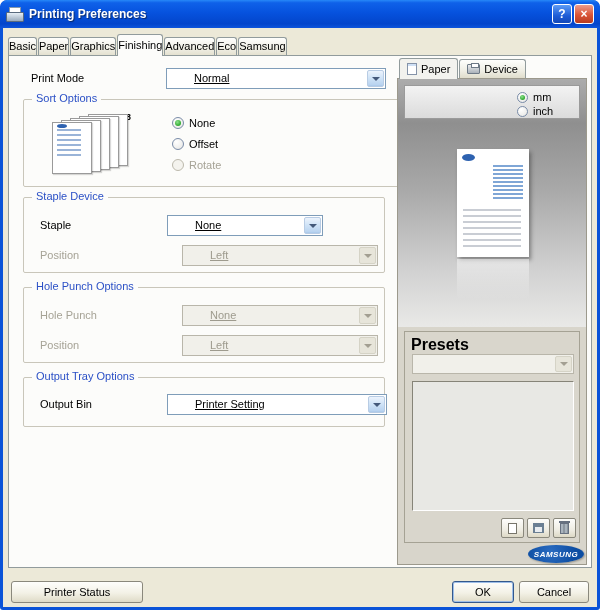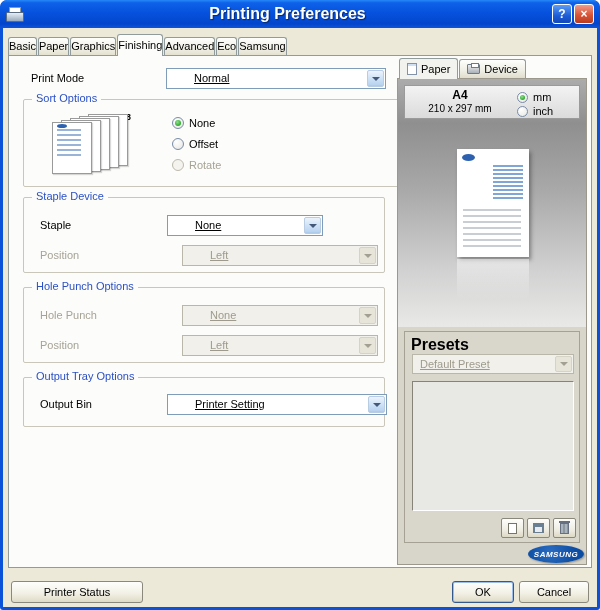--- a/index.html
+++ b/index.html
@@ -4,22 +4,22 @@
 <style>
   * { box-sizing: border-box; margin: 0; padding: 0; }
   body { background:#FFF; font-family:"Liberation Sans", sans-serif; }
   .window { position:relative; width:600px; height:610px; background:#0A53D8;
             font-size:11px; color:#000; overflow:hidden; border-radius:7px 7px 3px 3px; }
 
   
   .titlebar { position:absolute; left:0; top:0; width:600px; height:28px;
     background:linear-gradient(180deg,#2788F8 0%,#0F61E9 10%,#0652DE 45%,#0345CB 85%,#0E55DC 100%);
     border-radius:7px 7px 0 0; display:flex; align-items:center; padding:0 6px; gap:6px; }
-  .title-text { color:#FFF; font-weight:bold; font-size:16px; flex:1;
-    text-shadow:1px 1px 1px #0A2A6A; white-space:nowrap;text-align:center; }
+  .title-text { color:#FFF; font-weight:bold; font-size:12px; flex:1;
+    text-shadow:1px 1px 1px #0A2A6A; white-space:nowrap; }
   .printer-icon { width:17px; height:14px; position:relative; flex:0 0 auto; }
   .printer-icon::before { content:""; position:absolute; left:3px; top:0; width:10px; height:6px;
     background:#FFF; border:1px solid #8899AA; }
   .printer-icon::after { content:""; position:absolute; left:0; top:5px; width:16px; height:8px;
     background:linear-gradient(#E6EEF6,#9AAABB); border:1px solid #5A6B7E; border-radius:1px; }
   .tb-buttons { display:flex; gap:2px; }
   .tb-btn { width:20px; height:20px; border:1px solid #FFF; border-radius:3px; color:#FFF;
     font-weight:bold; font-size:12px; line-height:17px; text-align:center; padding:0;
     font-family:"Liberation Sans", sans-serif; }
   .tb-btn.help  { background:linear-gradient(180deg,#5E9CF5,#1D5CD6 60%,#1348B8); }
@@ -242,45 +242,40 @@
         </div>
         <div class="subtab">
           <span class="icon-device"></span>
           <span>Device</span>
         </div>
       </div>
 
       <div class="right-panel">
         <div class="preview-area">
           <div class="size-bar">
-            <div class="size-info">
-              <div class="size-name">A4</div>
-              <div class="size-dims">210 x 297 mm</div>
-            </div>
             <div class="radio-row" style="left:112px;top:4px;">
               <span class="radio small checked"></span>
               <span>mm</span>
             </div>
             <div class="radio-row" style="left:112px;top:18px;">
               <span class="radio small"></span>
               <span>inch</span>
             </div>
           </div>
           <div class="page-preview">
             <div class="pp-logo"></div>
             <div class="pp-blue"></div>
             <div class="pp-lines"></div>
           </div>
           <div class="reflection"></div>
         </div>
 
         <div class="presets-panel">
           <div class="presets-title">Presets</div>
           <div class="combo disabled presets-combo">
-            <span class="combo-text pad-sm">Default Preset</span>
             <span class="combo-arrow"></span>
           </div>
           <div class="presets-list"></div>
           <button class="preset-btn" style="left:96px;">
             <span class="icon-page"></span>
           </button>
           <button class="preset-btn" style="left:122px;">
             <span class="icon-save"></span>
           </button>
           <button class="preset-btn" style="left:148px;">

